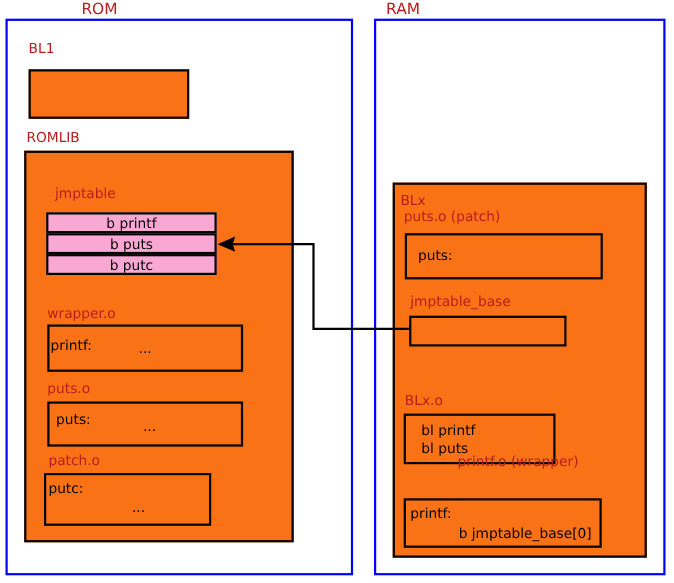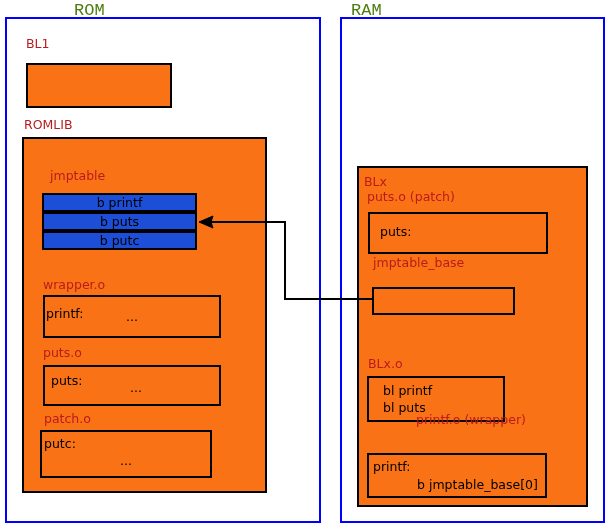--- a/index.html
+++ b/index.html
@@ -19,25 +19,24 @@
     overflow: hidden;
   }
   .region {
     position: absolute;
     border: 2px solid #0000ff;
     background: transparent;
     box-sizing: border-box;
   }
   .region-label {
     position: absolute;
-    font-size: 17px;
-    color: #4d7c0f;
+    font-size: 14px;
+    color: #b91c1c;
     white-space: nowrap;
     line-height: 1;
-    font-family: Liberation Mono, monospace;
   }
   .box {
     position: absolute;
     border: 2px solid #000000;
     background: #f97316;
     box-sizing: border-box;
   }
   .label {
     position: absolute;
     font-size: 12.5px;
@@ -50,21 +49,21 @@
     font-size: 12.5px;
     color: #000000;
     white-space: nowrap;
     line-height: 1;
   }
   .jmp-row {
     position: absolute;
     left: 0;
     right: 0;
     border: 2px solid #000000;
-    background: #1d4ed8;
+    background: #f9a8d4;
     box-sizing: border-box;
     display: flex;
     align-items: center;
     justify-content: center;
     font-size: 12.5px;
     color: #000000;
   }
   svg.overlay {
     position: absolute;
     left: 0;
@@ -103,37 +102,37 @@
     <span class="cell-text" style="left:81px; top:14px;">...</span>
   </div>
 
   <div class="label" style="left:43px; top:347px;">puts.o</div>
   <div class="box" style="left:43px; top:365px; width:178px; height:41px;">
     <span class="cell-text" style="left:6px; top:8px;">puts:</span>
     <span class="cell-text" style="left:85px; top:15px;">...</span>
   </div>
 
   <div class="label" style="left:44px; top:413px;">patch.o</div>
-  <div class="box" style="left:40px; top:430px; width:172px; height:48px;">
+  <div class="box" style="left:40px; top:430px; width:152px; height:48px;">
     <span class="cell-text" style="left:2px; top:6px;">putc:</span>
     <span class="cell-text" style="left:78px; top:23px;">...</span>
   </div>
 
   <div class="region-label" style="left:351px; top:2px;">RAM</div>
   <div class="region" style="left:340px; top:17px; width:265px; height:506px;"></div>
 
   <div class="box" style="left:357px; top:166px; width:231px; height:341px;"></div>
   <div class="label" style="left:364px; top:176px;">BLx</div>
 
   <div class="label" style="left:367px; top:191px;">puts.o (patch)</div>
   <div class="box" style="left:368px; top:212px; width:180px; height:42px;">
     <span class="cell-text" style="left:10px; top:12px;">puts:</span>
   </div>
 
-  <div class="label" style="left:373px; top:257px;">jmptable_base</div>
+  <div class="label" style="left:373px; top:268px;">jmptable_base</div>
   <div class="box" style="left:372px; top:287px; width:143px; height:28px;">
     <span class="cell-text" style="left:6px; top:8px;"></span>
   </div>
 
   <div class="label" style="left:368px; top:358px;">BLx.o</div>
   <div class="box" style="left:367px; top:376px; width:138px; height:46px;padding-left:33px;">
     <span class="cell-text" style="left:14px; top:7px;">bl printf</span>
     <span class="cell-text" style="left:14px; top:24px;">bl puts</span>
   </div>
 

